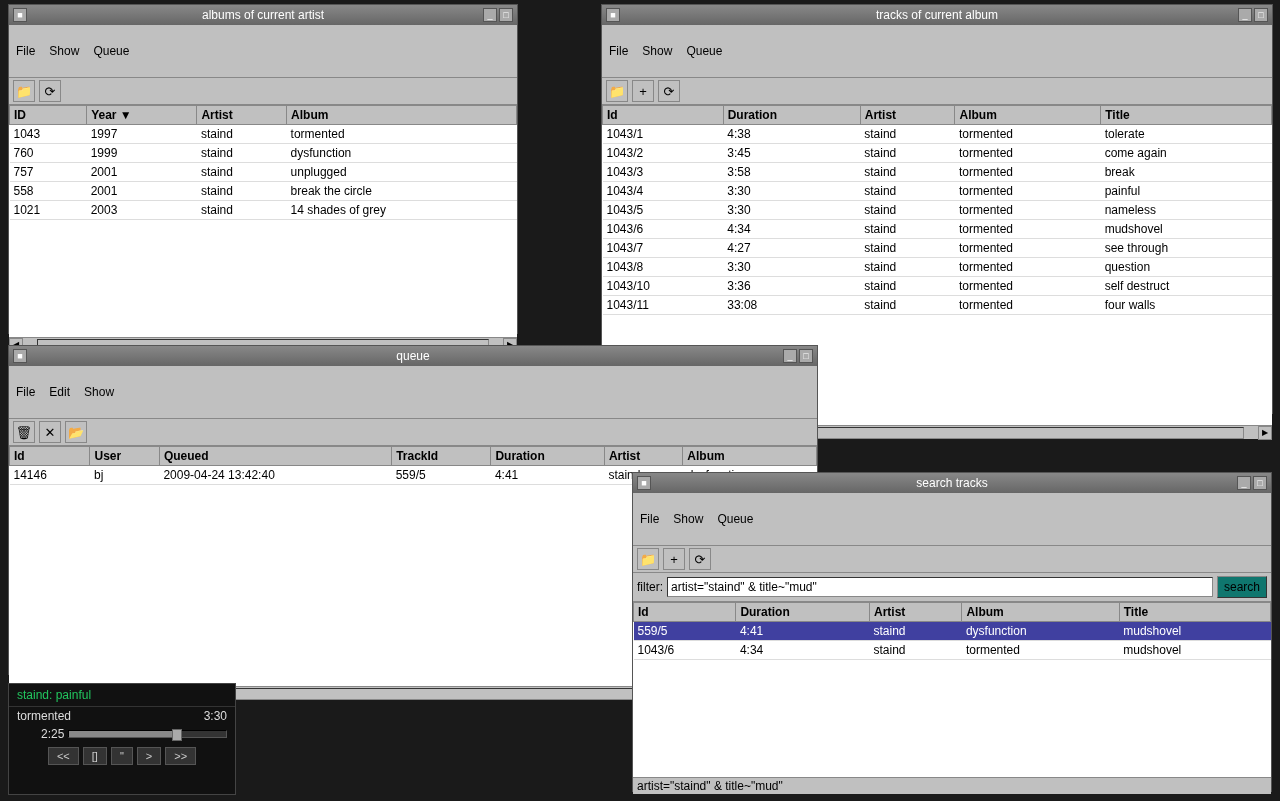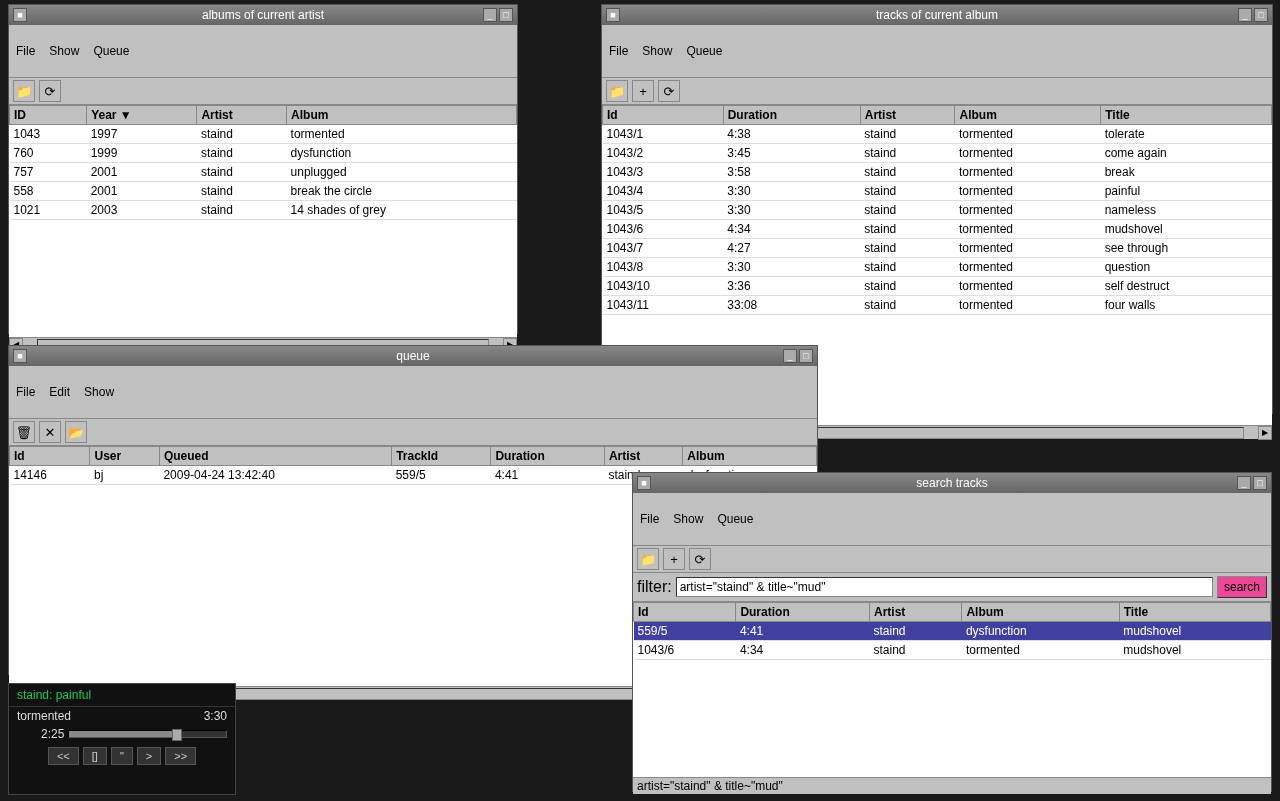--- a/index.html
+++ b/index.html
@@ -186,33 +186,33 @@
 
     
     .filter-row {
       display: flex;
       align-items: center;
       padding: 3px 4px;
       background: #c0c0c0;
       border-bottom: 1px solid #888;
       gap: 4px;
     }
-    .filter-label { font-size: 16px; }
+    .filter-label { font-size: 12px; }
     .filter-input {
       flex: 1;
       height: 20px;
       border: 1px inset #888;
       background: white;
       padding: 1px 3px;
       font-size: 12px;
     }
     .filter-btn {
       height: 22px;
       padding: 1px 6px;
-      background: #ec4899;
+      background: #0f766e;
       border: 1px outset #888;
       cursor: pointer;
       font-size: 12px;
     }
     .status-bar {
       background: #c0c0c0;
       border-top: 1px solid #888;
       padding: 1px 4px;
       font-size: 11px;
     }

